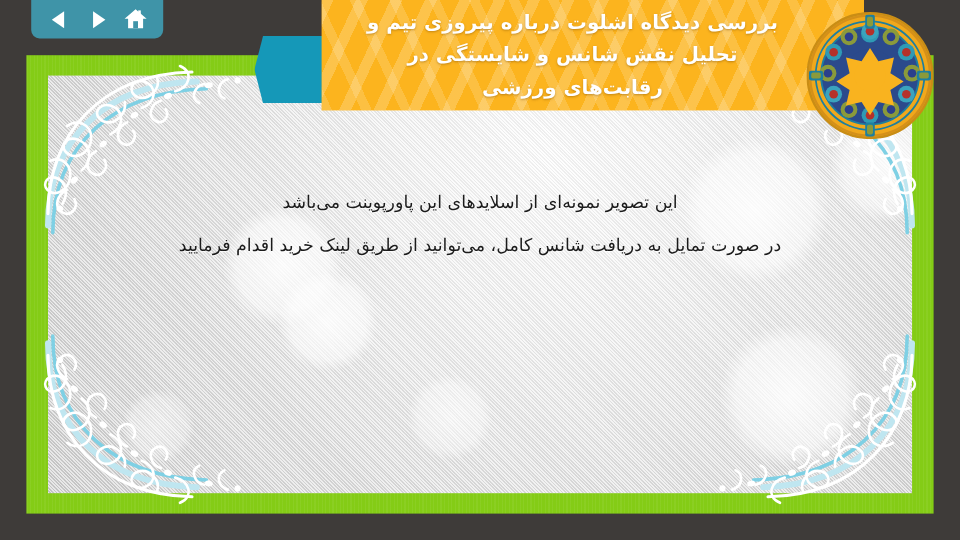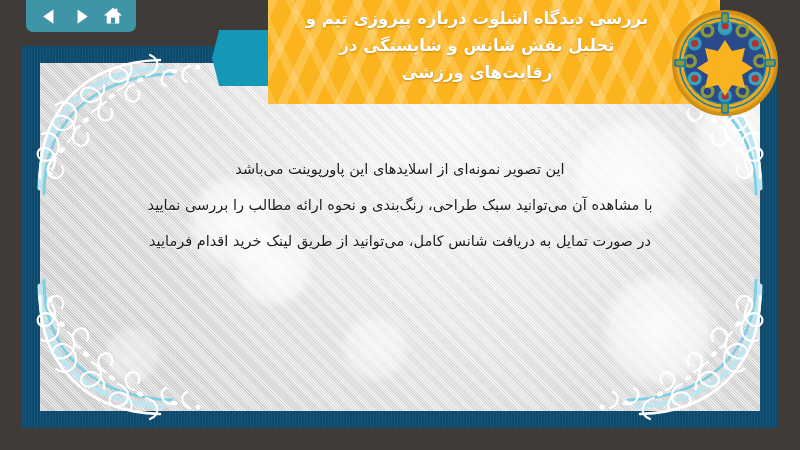--- a/index.html
+++ b/index.html
@@ -37,21 +37,21 @@
   .nav-ico { width: 24px; height: 22px; display: flex; align-items: center; justify-content: center; cursor: pointer; }
   .nav-ico svg { display: block; }
 
   
   #slide {
     position: absolute;
     left: 22px;
     top: 46px;
     width: 756px;
     height: 382px;
-    background: #0c4a6e;
+    background: #84cc16;
     z-index: 10;
     overflow: hidden;
   }
   #slide::after{
     content:"";
     position:absolute; inset:0;
     background-image:
       repeating-linear-gradient(90deg, rgba(255,255,255,.055) 0 1px, transparent 1px 3px);
     pointer-events:none;
   }
@@ -85,21 +85,21 @@
   .corner svg { width: 100%; height: 100%; display: block; }
   #corner-tl { left: 0;  top: 0; }
   #corner-tr { right: 0; top: 0; transform: scaleX(-1); }
   #corner-bl { left: 0;  bottom: 0; transform: scaleY(-1); }
   #corner-br { right: 0; bottom: 0; transform: scale(-1,-1); }
 
   
   #title-banner {
     position: absolute;
     left: 268px; top: 0;
-    width: 452px; height: 104px;
+    width: 452px; height: 92px;
     background: #fcb41e;
     z-index: 50;
     overflow: hidden;
   }
   #title-banner .chev {
     position: absolute; inset: 0;
     background-image:
       repeating-linear-gradient(115deg,
         rgba(255,255,255,.20) 0 9px,
         rgba(255,255,255,0) 9px 26px),
@@ -186,21 +186,20 @@
       <div class="bokeh" style="left:146px; top:110px; width:98px; height:98px;"></div>
       <div class="bokeh" style="left:192px; top:164px; width:82px; height:82px;"></div>
       <div class="bokeh" style="left:530px; top:52px; width:120px; height:120px;"></div>
       <div class="bokeh" style="left:652px; top:26px; width:96px; height:96px;"></div>
       <div class="bokeh" style="left:560px; top:208px; width:118px; height:118px;"></div>
       <div class="bokeh" style="left:300px; top:250px; width:70px; height:70px; opacity:.7;"></div>
       <div class="bokeh" style="left:62px; top:262px; width:60px; height:60px; opacity:.6;"></div>
 
       <div id="body-text">
         <p>این تصویر نمونه‌ای از اسلایدهای این پاورپوینت می‌باشد</p>
-        <p>با مشاهده آن می‌توانید سبک طراحی، رنگ‌بندی و نحوه ارائه مطالب را بررسی نمایید</p>
         <p>در صورت تمایل به دریافت شانس کامل، می‌توانید از طریق لینک خرید اقدام فرمایید</p>
       </div>
     </div>
 
     <div class="corner" id="corner-tl">
       <svg viewBox="0 0 205 150" preserveAspectRatio="none">
         <g fill="none" stroke="#ffffff" stroke-width="2.2" stroke-linecap="round">
           <path d="M18 142 C18 70 66 24 142 22" stroke="#bfe6f0" stroke-width="5"></path>
           <path d="M18 132 C18 66 62 16 138 14" stroke="#ffffff" stroke-width="2.6"></path>
           <path d="M22 148 C22 74 74 30 150 28" stroke="#7fd0e4" stroke-width="3"></path>

